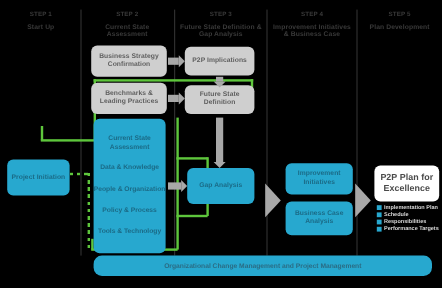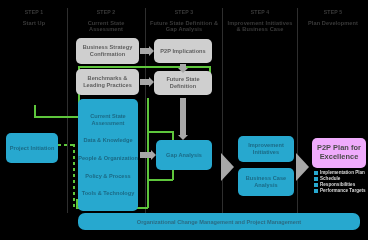--- a/index.html
+++ b/index.html
@@ -12,21 +12,21 @@
   .col-step{font-size:5.2px;}
   .col-name{font-size:5.6px;margin-top:4px;}
 
   .divider{position:absolute;top:8px;width:1.4px;background:#2e2e2e;}
 
   .node{position:absolute;border-radius:5px;display:flex;align-items:center;
         justify-content:center;text-align:center;font-weight:bold;
         line-height:1.18;letter-spacing:.05px;}
   .grey{background:#cfcfcf;color:#5e5e5e;font-size:5.6px;}
   .blue{background:#27a8cf;color:#1b6a86;font-size:5.6px;}
-  .amber{background:#f0abfc;color:#4a4a4a;font-size:7.4px;}
+  .amber{background:#ffffff;color:#4a4a4a;font-size:7.4px;}
 
   .stack{position:absolute;background:#27a8cf;border-radius:5px;
          display:flex;flex-direction:column;align-items:center;
          justify-content:space-evenly;padding:3px 0;}
   .stack .row{color:#1b6a86;font-size:5.6px;font-weight:bold;
               text-align:center;line-height:1.18;}
 
   .bottom-bar{position:absolute;background:#27a8cf;border-radius:7px;
               display:flex;align-items:center;justify-content:center;
               color:#2b6c84;font-weight:bold;font-size:5.6px;}

